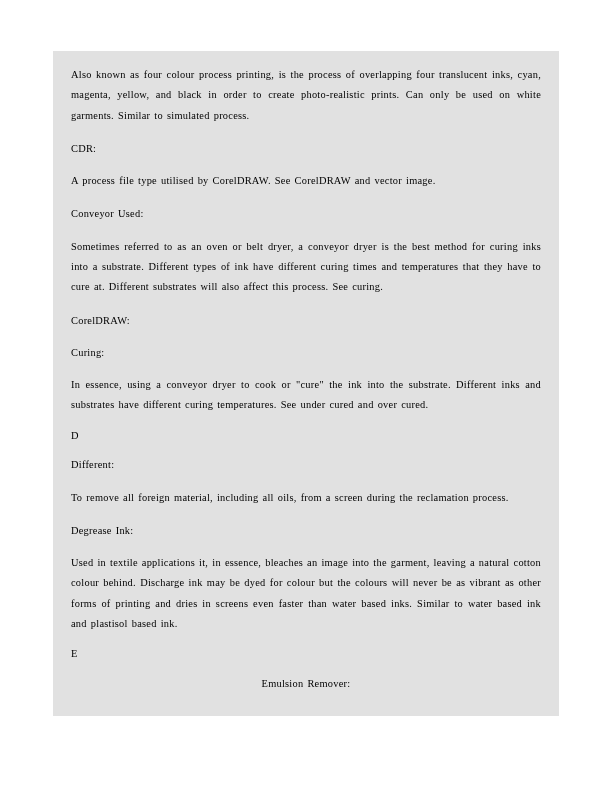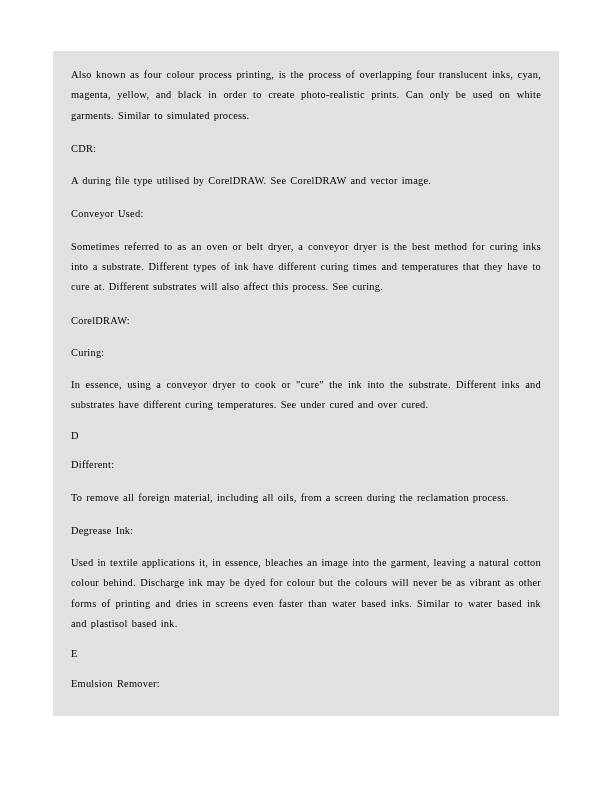--- a/index.html
+++ b/index.html
@@ -53,33 +53,34 @@
   }
   .letter {
     font-size: 10.4px;
     line-height: 1.6;
     margin: 0 0 11px 0;
     letter-spacing: 0.25px;
     text-align: left;
   }
   .last {
     margin-bottom: 0;
+    text-align: center;
   }
 </style>
 </head>
 <body>
 
 <div class="page">
   <div class="content-block">
 
     <p class="para">Also known as four colour process printing, is the process of overlapping four translucent inks, cyan, magenta, yellow, and black in order to create photo-realistic prints. Can only be used on white garments. Similar to simulated process.</p>
 
     <p class="term">CDR:</p>
 
-    <p class="para">A during file type utilised by CorelDRAW. See CorelDRAW and vector image.</p>
+    <p class="para">A process file type utilised by CorelDRAW. See CorelDRAW and vector image.</p>
 
     <p class="term">Conveyor Used:</p>
 
     <p class="para">Sometimes referred to as an oven or belt dryer, a conveyor dryer is the best method for curing inks into a substrate. Different types of ink have different curing times and temperatures that they have to cure at. Different substrates will also affect this process. See curing.</p>
 
     <p class="term">CorelDRAW:</p>
 
 
     <p class="term">Curing:</p>
 

